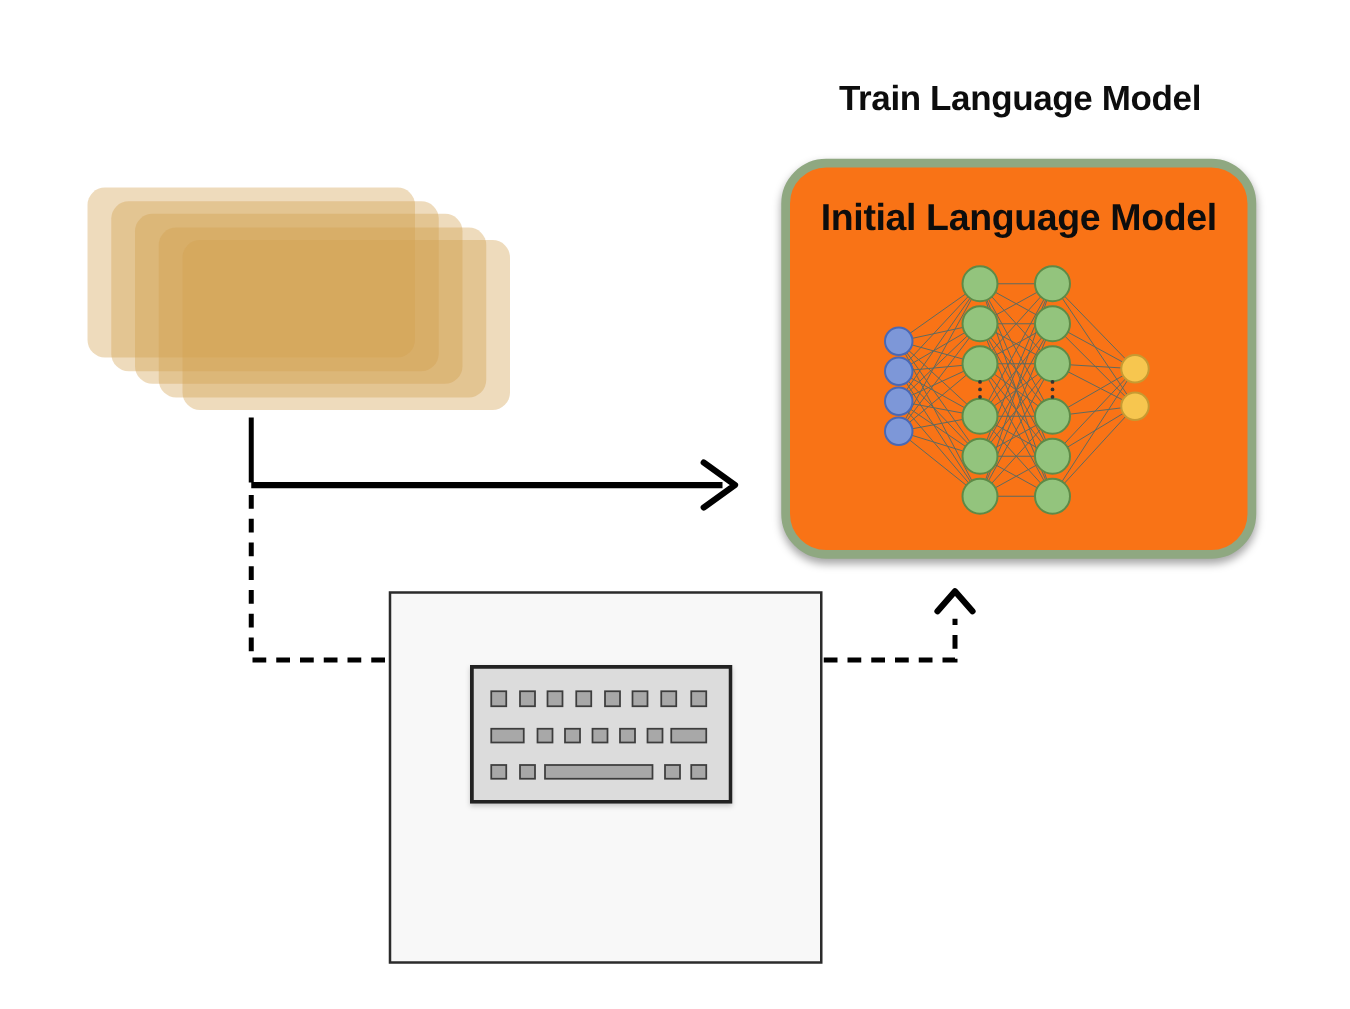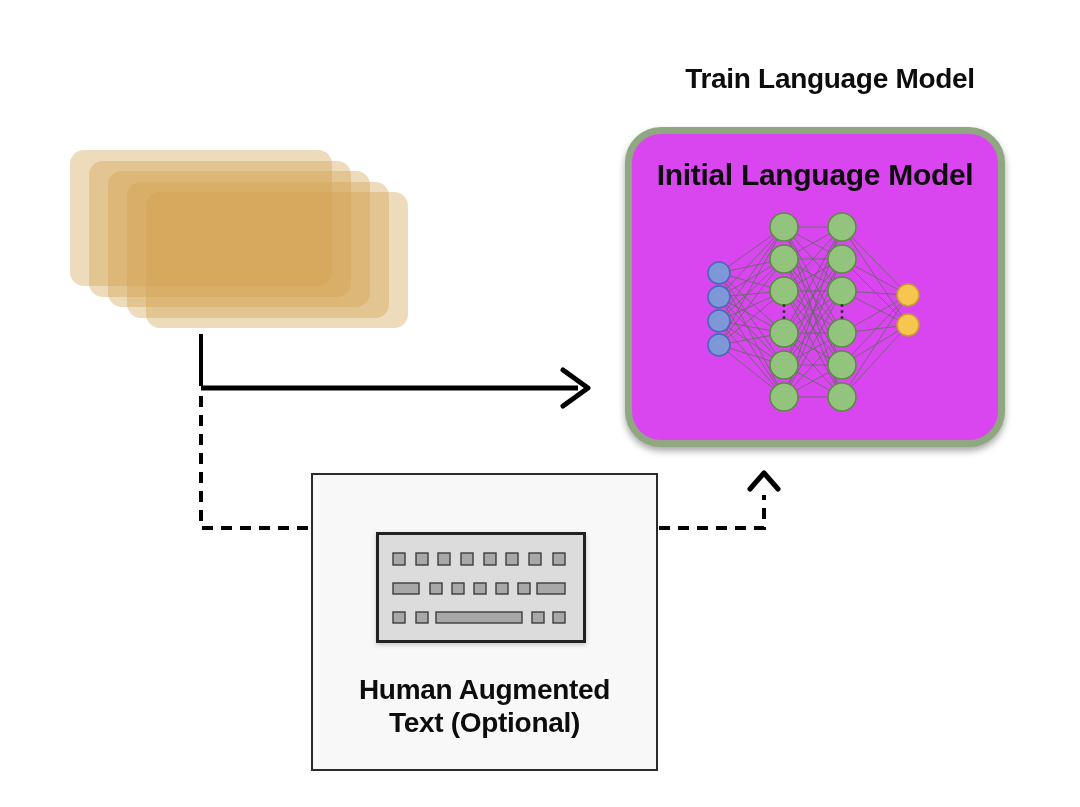--- a/index.html
+++ b/index.html
@@ -5,21 +5,21 @@
   html,body{margin:0;padding:0;background:#fff;}
   #canvas{
     position:relative;width:1080px;height:807px;background:#ffffff;
     font-family:"Liberation Sans",sans-serif;color:#0d0d0d;overflow:hidden;
   }
   .abs{position:absolute;}
   .title{
     font-weight:700;letter-spacing:-0.3px;color:#0d0d0d;
   }
   #dataset-title{left:63px;top:104px;font-size:27px;}
-  #train-title{left:650px;top:63px;width:360px;text-align:center;font-size:28px;}
+  #train-title{left:636px;top:63px;width:360px;text-align:center;font-size:28px;}
   #card-stack{left:70px;top:150px;width:340px;height:180px;}
   .card{
     position:absolute;width:262px;height:136px;border-radius:14px;
   }
   #initial-model-box{
     left:625px;top:127px;width:380px;height:320px;box-sizing:border-box;
     border:7px solid #8FA881;border-radius:36px;background:#E8F5DE;
     box-shadow:0 4px 7px rgba(0,0,0,0.35);
   }
   #initial-model-label{
@@ -59,21 +59,21 @@
 
   <svg id="connector-svg" class="abs" width="1080" height="807">
     <path d="M201 334 L201 386" stroke="#000" stroke-width="4" fill="none"></path>
     <path d="M201 388 L578 388" stroke="#000" stroke-width="5" fill="none"></path>
     <polyline points="563,370 588,388 563,406" stroke="#000" stroke-width="5" fill="none" stroke-linecap="round" stroke-linejoin="round"></polyline>
     <path d="M201 396 L201 528 L309 528" stroke="#000" stroke-width="4" fill="none" stroke-dasharray="11 8"></path>
     <path d="M659 528 L764 528 L764 495" stroke="#000" stroke-width="4" fill="none" stroke-dasharray="11 8"></path>
     <polyline points="750,489 764,473 778,489" stroke="#000" stroke-width="5" fill="none" stroke-linecap="round" stroke-linejoin="round"></polyline>
   </svg>
 
-  <div id="initial-model-box" class="abs" style="background: #d946ef; border-color: rgb(143, 168, 129);">
+  <div id="initial-model-box" class="abs" style="background: #f97316; border-color: rgb(143, 168, 129);">
     <div id="initial-model-label">Initial Language Model</div>
   </div>
 
   <svg id="network-svg" class="abs" viewBox="0 0 260 225">
       <line x1="39" y1="73" x2="104" y2="27" stroke="#5f6a5f" stroke-width="0.8"></line>
       <line x1="39" y1="73" x2="104" y2="59" stroke="#5f6a5f" stroke-width="0.8"></line>
       <line x1="39" y1="73" x2="104" y2="91" stroke="#5f6a5f" stroke-width="0.8"></line>
       <line x1="39" y1="73" x2="104" y2="133" stroke="#5f6a5f" stroke-width="0.8"></line>
       <line x1="39" y1="73" x2="104" y2="165" stroke="#5f6a5f" stroke-width="0.8"></line>
       <line x1="39" y1="73" x2="104" y2="197" stroke="#5f6a5f" stroke-width="0.8"></line>
@@ -195,19 +195,15 @@
       </g>
 
       <g fill="#A8A8A8" stroke="#3d3d3d" stroke-width="1.4">
         <rect x="17" y="80" width="12" height="11"></rect>
           <rect x="40" y="80" width="12" height="11"></rect>
         <rect x="60" y="80" width="86" height="11"></rect>
         <rect x="156" y="80" width="12" height="11"></rect>
           <rect x="177" y="80" width="12" height="11"></rect>
       </g>
     </svg>
-    <div id="human-label">
-      <div>Human Augmented</div>
-      <div>Text (Optional)</div>
-    </div>
   </div>
 
 </div>
 
 </body></html>

